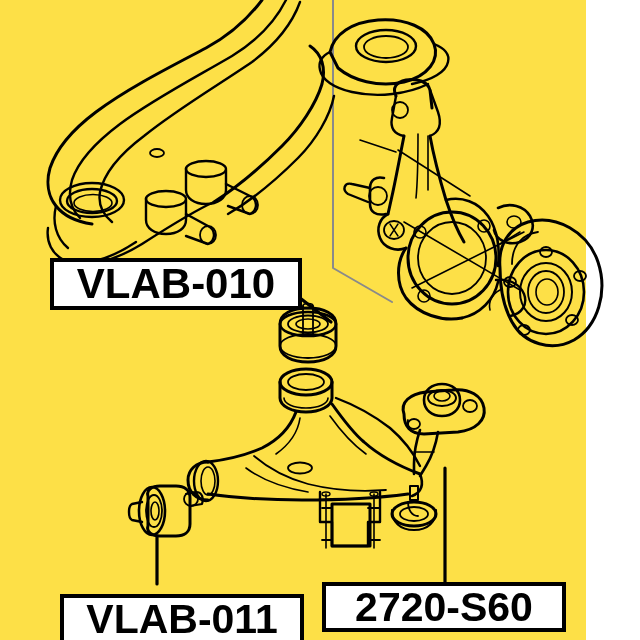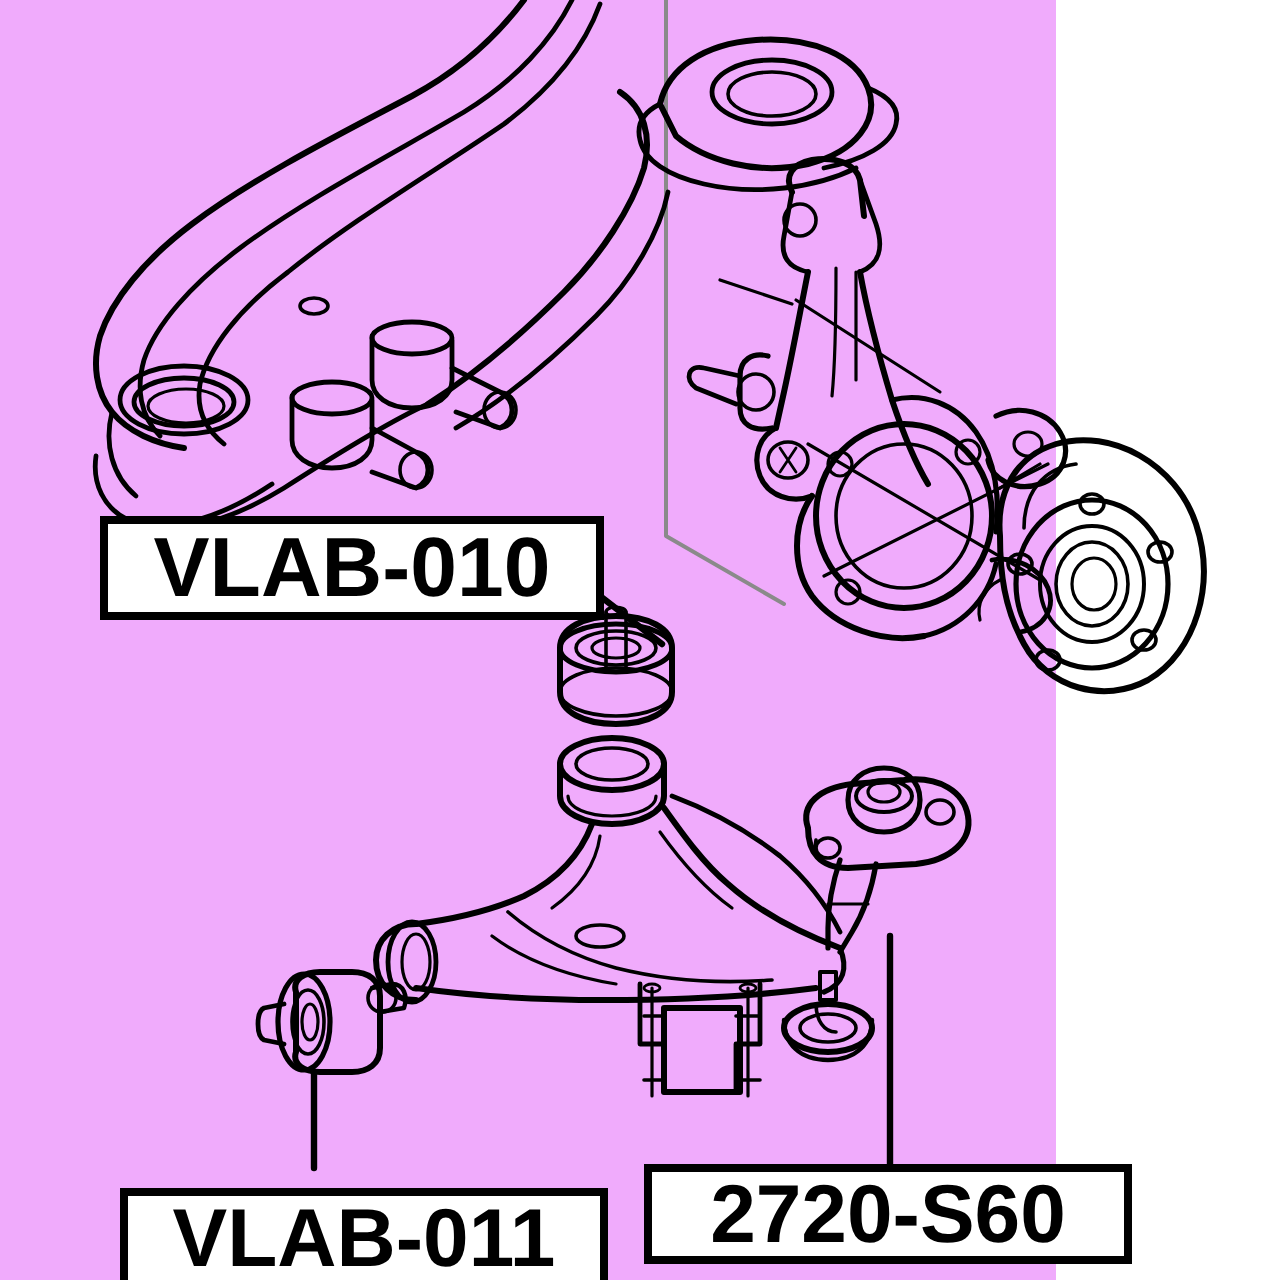--- a/index.html
+++ b/index.html
@@ -1,18 +1,18 @@
 <!DOCTYPE html>
 <html><head>
 <meta charset="utf-8">
 <style>
   html,body{margin:0;padding:0;background:#fff;}
   body{width:640px;height:640px;overflow:hidden;
        font-family:"Liberation Sans","DejaVu Sans",sans-serif;}
-  #stage{position:relative;width:528px;height:640px;background:#f0abfc;}
+  #stage{position:relative;width:586px;height:640px;background:#fde047;}
   #art{position:absolute;left:0;top:0;width:640px;height:640px;}
   .plate{position:absolute;background:#ffffff;border:4px solid #000;
          display:flex;align-items:center;justify-content:center;
          box-sizing:border-box;}
   .plate span{font-weight:bold;color:#000;letter-spacing:0px;
               line-height:1;white-space:nowrap;}
   #plate-vlab010{left:50px;top:258px;width:252px;height:52px;}
   #plate-vlab010 span{font-size:42px;}
   #plate-vlab011{left:60px;top:582px;width:244px;height:50px;margin-top:12px;}
   #plate-vlab011 span{font-size:41px;}

